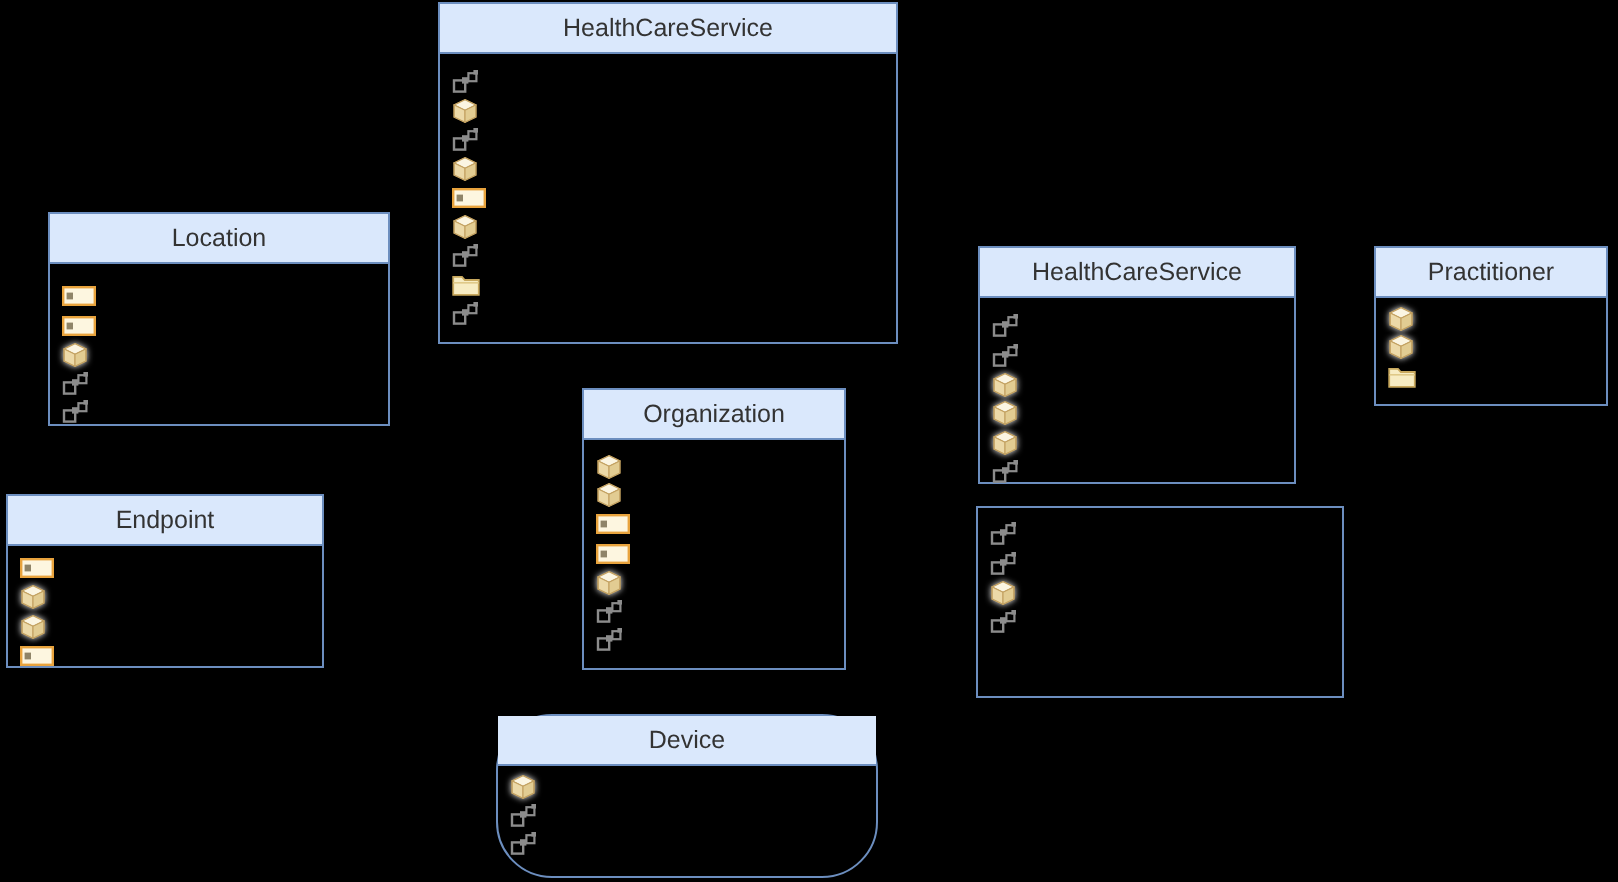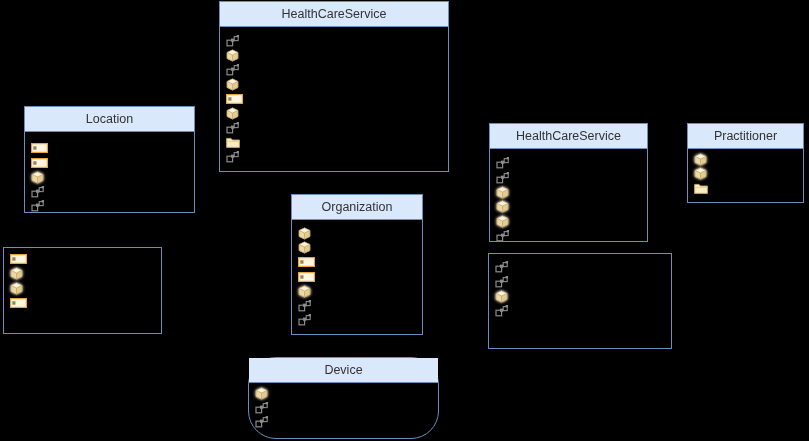--- a/index.html
+++ b/index.html
@@ -156,20 +156,21 @@
     <rect x="1" y="5.2" width="5.6" height="5.6" fill="none" stroke="#8c8c8c" stroke-width="1.2"></rect>
     <rect x="5" y="3.6" width="3.2" height="3.2" fill="#8c8c8c"></rect>
     <rect x="8.2" y="1.6" width="4" height="4" fill="none" stroke="#8c8c8c" stroke-width="1.1"></rect>
     <rect x="10.7" y="0" width="2.3" height="2.3" fill="#8c8c8c"></rect>
   </svg>
         </div>
       </div>
   </div>
 
   <div class="uml-box" style="left:3px; top:247px; width:159px; height:87px;">
+    <div class="uml-header">Endpoint</div>
     <div class="uml-body" style="padding-top:4px;">
         <div class="icon-row">
           <svg class="icon primitive" width="17" height="10" viewBox="0 0 17 10">
     <rect x="0.6" y="0.6" width="15.8" height="8.8" fill="#fdf6e0" stroke="#e8a33d" stroke-width="1.2"></rect>
     <rect x="2.3" y="3.3" width="3.2" height="3.4" fill="#8f8468"></rect>
   </svg>
         </div>
         <div class="icon-row">
           <svg class="icon element glow" width="13" height="13" viewBox="0 0 14 14">
     <polygon points="7,1 12.8,3.8 12.8,10.2 7,13 1.2,10.2 1.2,3.8" fill="#f4e9c9" stroke="#c2a060" stroke-width="0.9"></polygon>

